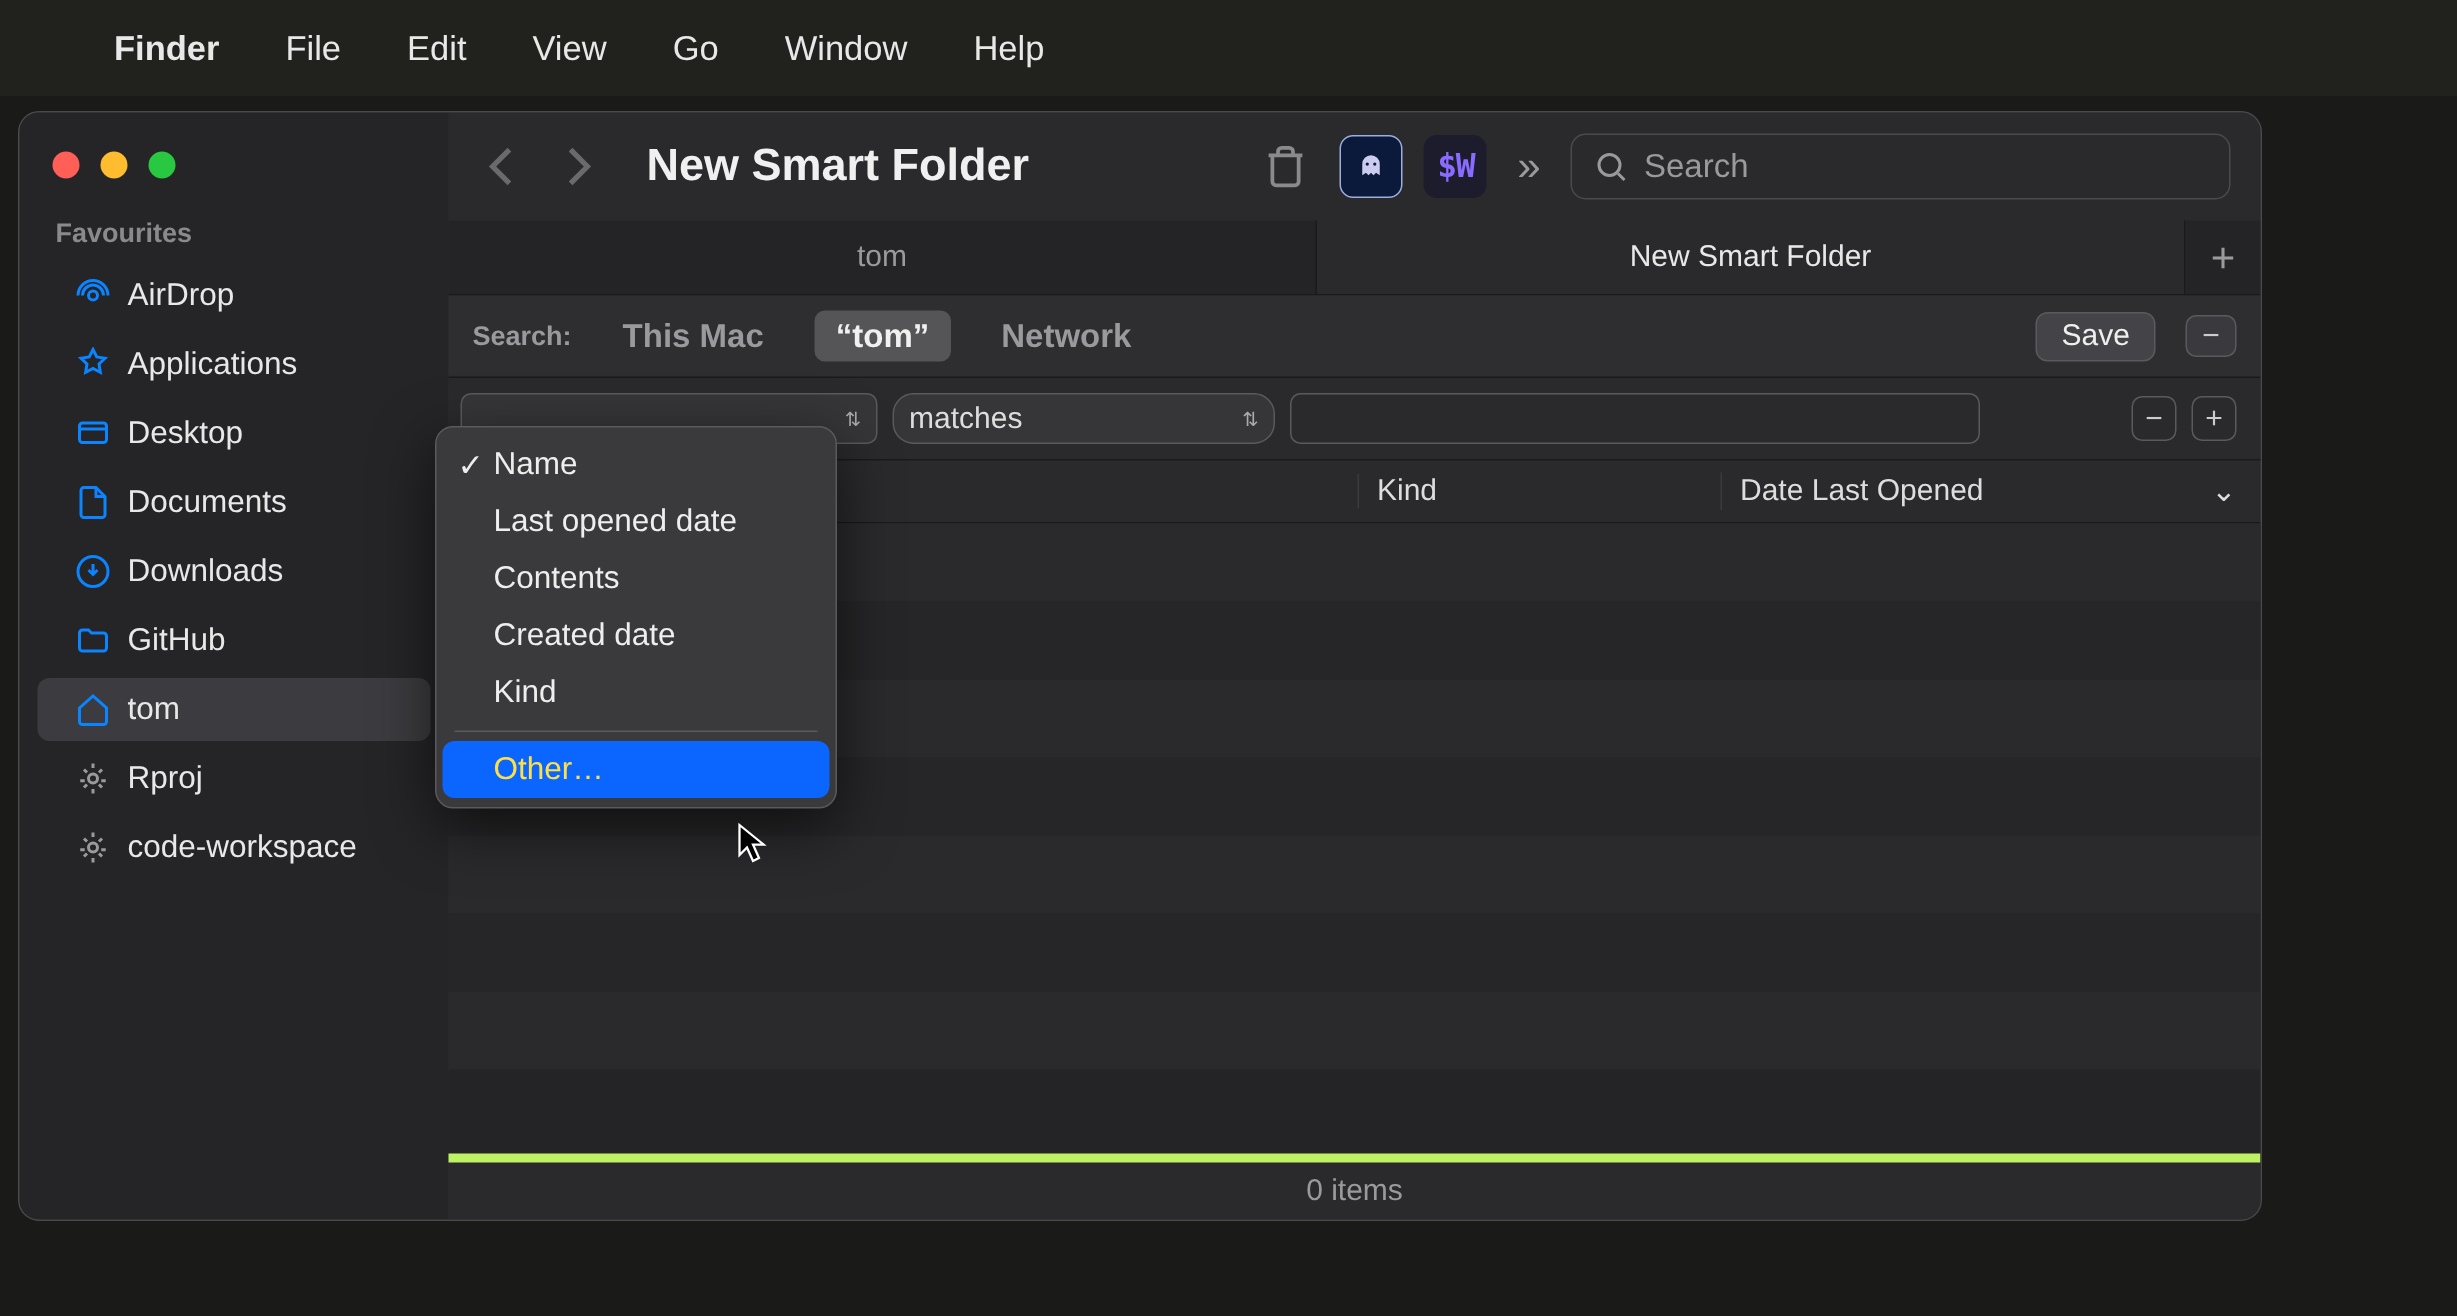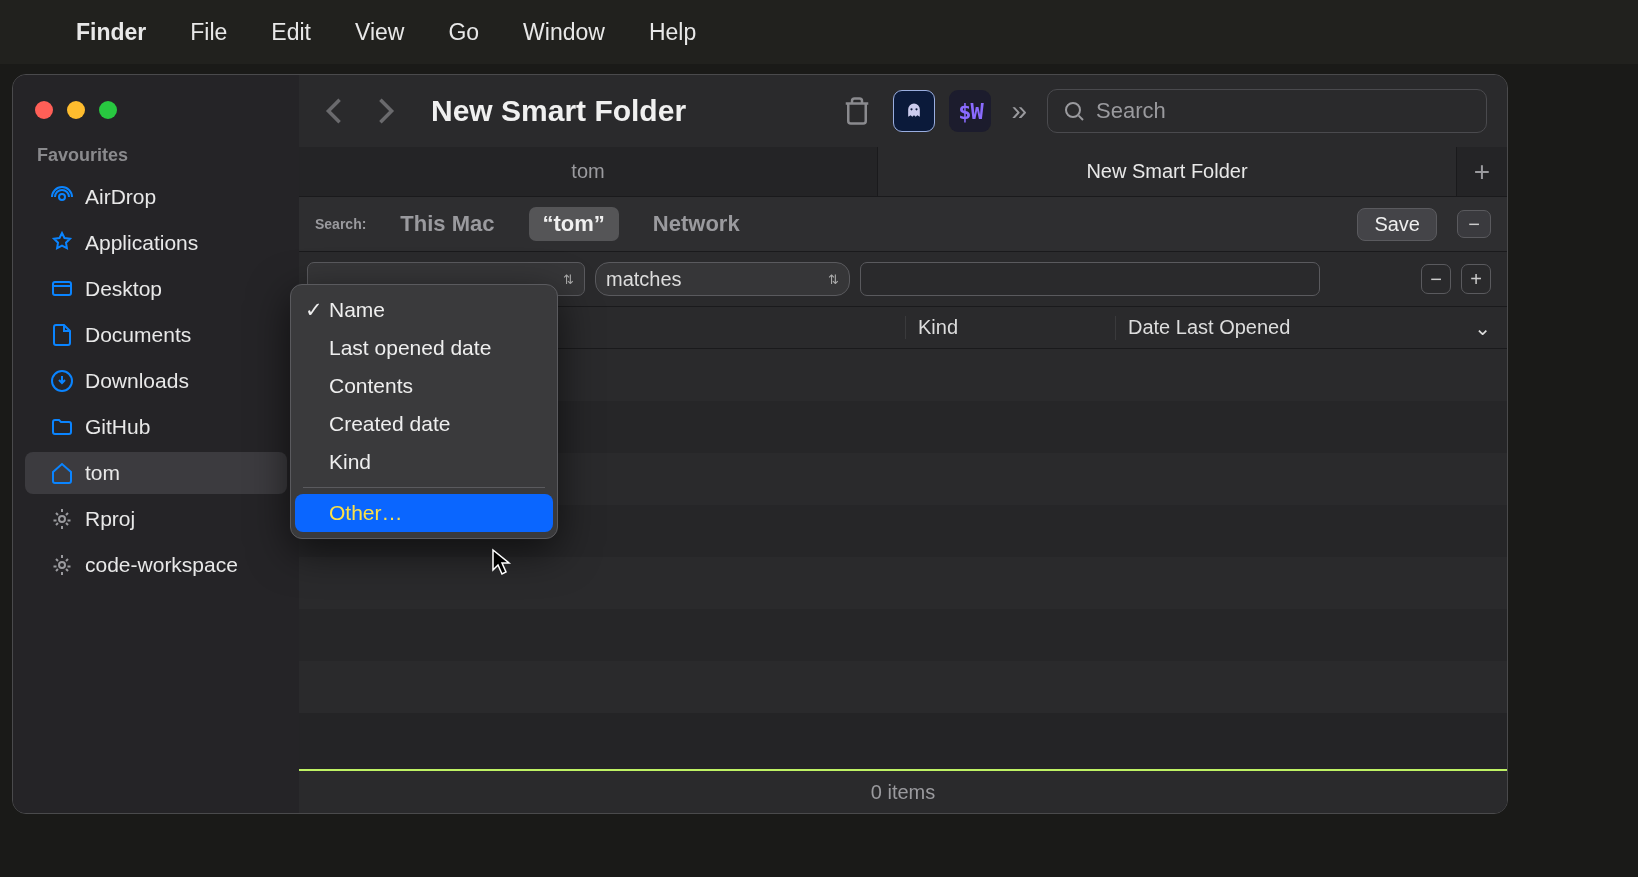--- a/index.html
+++ b/index.html
@@ -127,21 +127,21 @@
 .tab.inactive { background: #242426; color: #9a9a9e; }
 .tab.active { background: #2a2a2c; color: #e8e8e8; }
 .tab-add { flex: 0 0 50px; display: flex; align-items: center; justify-content: center; background:#242426; color:#9a9a9e; font-size:28px;}
 .search-scope {
   display: flex; align-items: center;
   padding: 10px 16px;
   gap: 20px;
   background: #2e2e30;
   border-bottom: 1px solid #1a1a1c;
 }
-.search-scope .label { color: #9a9a9e; font-size: 14px; font-weight: 600; }
+.search-scope .label { color: #9a9a9e; font-size: 18px; font-weight: 600; }
 .scope-opt { font-size: 22px; color: #9a9a9e; font-weight: 600; padding: 4px 14px; border-radius: 7px; }
 .scope-opt.selected { background: #555557; color: #f0f0f0; text-align: center; }
 .scope-spacer { flex: 1; }
 .save-btn {
   border: 1px solid #5a5a5e; background: #444448; color: #eee;
   padding: 4px 16px; border-radius: 8px; font-size: 20px;
 }
 .round-btn {
   width: 34px; height: 28px; border: 1px solid #5a5a5e; background:#3a3a3e;
   border-radius: 7px; display:flex; align-items:center; justify-content:center; color:#ccc; font-size:20px;
@@ -164,25 +164,25 @@
 }
 .criteria-spacer { flex:1; }
 .sm-round { width: 30px; height: 30px; border:1px solid #5a5a5e; border-radius:7px; display:flex; align-items:center; justify-content:center; font-size:20px; color:#ccc;}
 .col-headers {
   display: flex; height: 42px; align-items: center;
   border-bottom: 1px solid #1a1a1c; font-size: 20px; color: #ddd;
   padding: 0 16px; gap: 0;
 }
 .col-headers .col1 { width: 590px; }
 .col-headers .col2 { width: 210px; border-left: 1px solid #3a3a3c; padding-left:12px;}
-.col-headers .col3 { flex:1; border-left: 1px solid #3a3a3c; padding-left:12px; display:flex; justify-content:space-between; align-items:center;}
+.col-headers .col3 { flex:1; border-left: 1px solid #3a3a3c; padding-left:12px; display:flex; justify-content:space-between; align-items:center;margin-left:32px;}
 .filelist { flex:1; background:#242426; display:flex; flex-direction:column; }
 .row-stripe { height: 52px; background:#2a2a2c; margin-bottom:0;}
 .row-stripe.alt { background:#262628; }
-.status-bar { height: 44px; display:flex; align-items:center; justify-content:center; font-size:20px; color:#9a9a9e; background:#2a2a2c; border-top:2px solid #bef264;}
+.status-bar { height: 44px; display:flex; align-items:center; justify-content:center; font-size:20px; color:#9a9a9e; background:#2a2a2c; border-top:6px solid #bef264;}
 
 .popup {
   position: absolute;
   left: 290px;
   top: 284px;
   width: 268px;
   background: #3a3a3c;
   border: 1px solid #5a5a5e;
   border-radius: 12px;
   padding: 6px 0;

